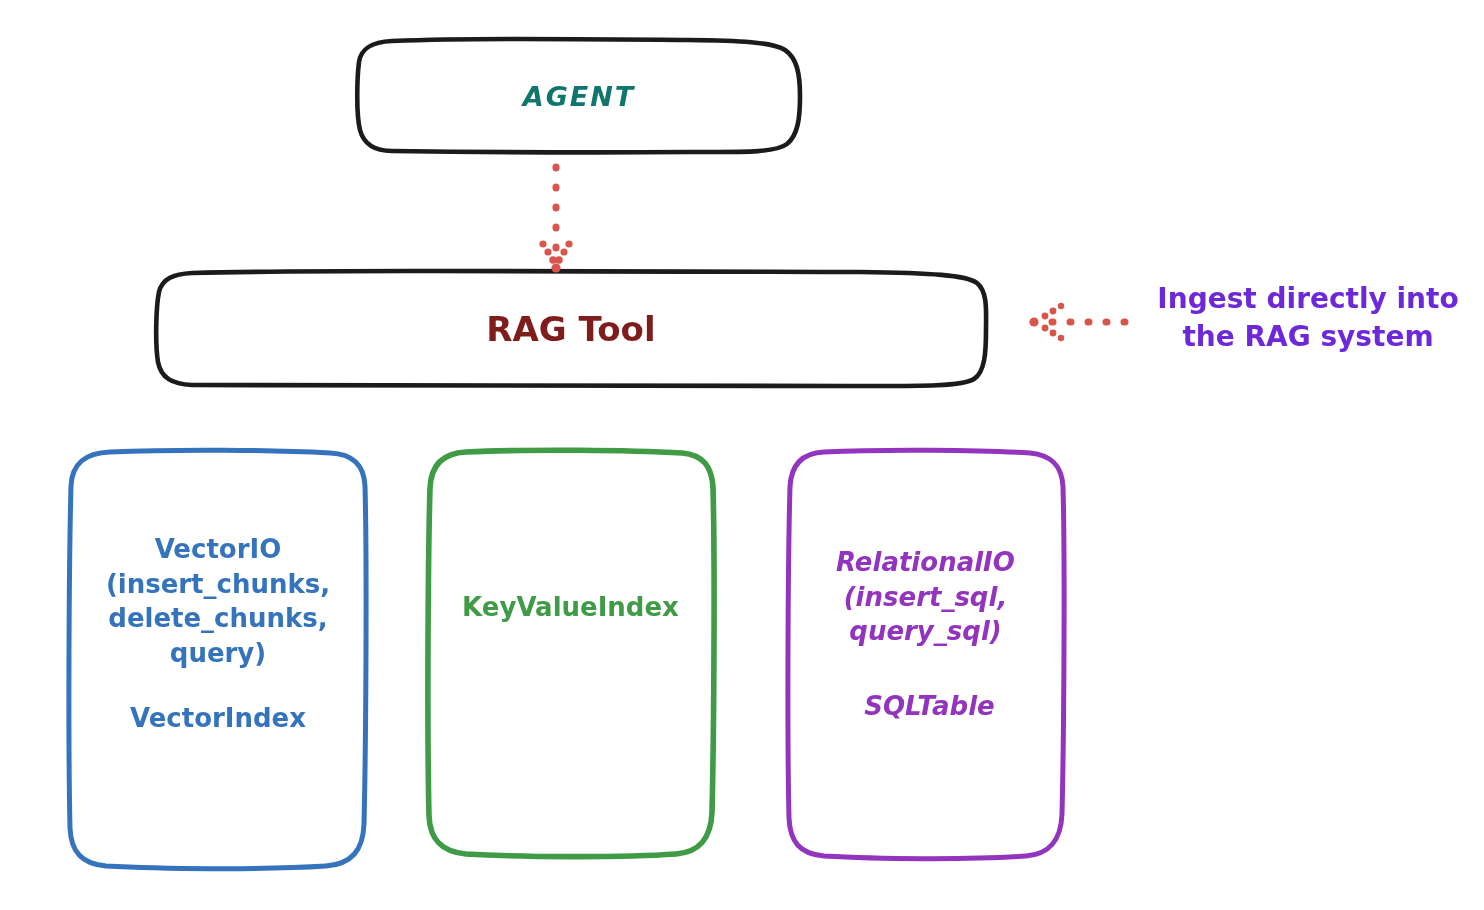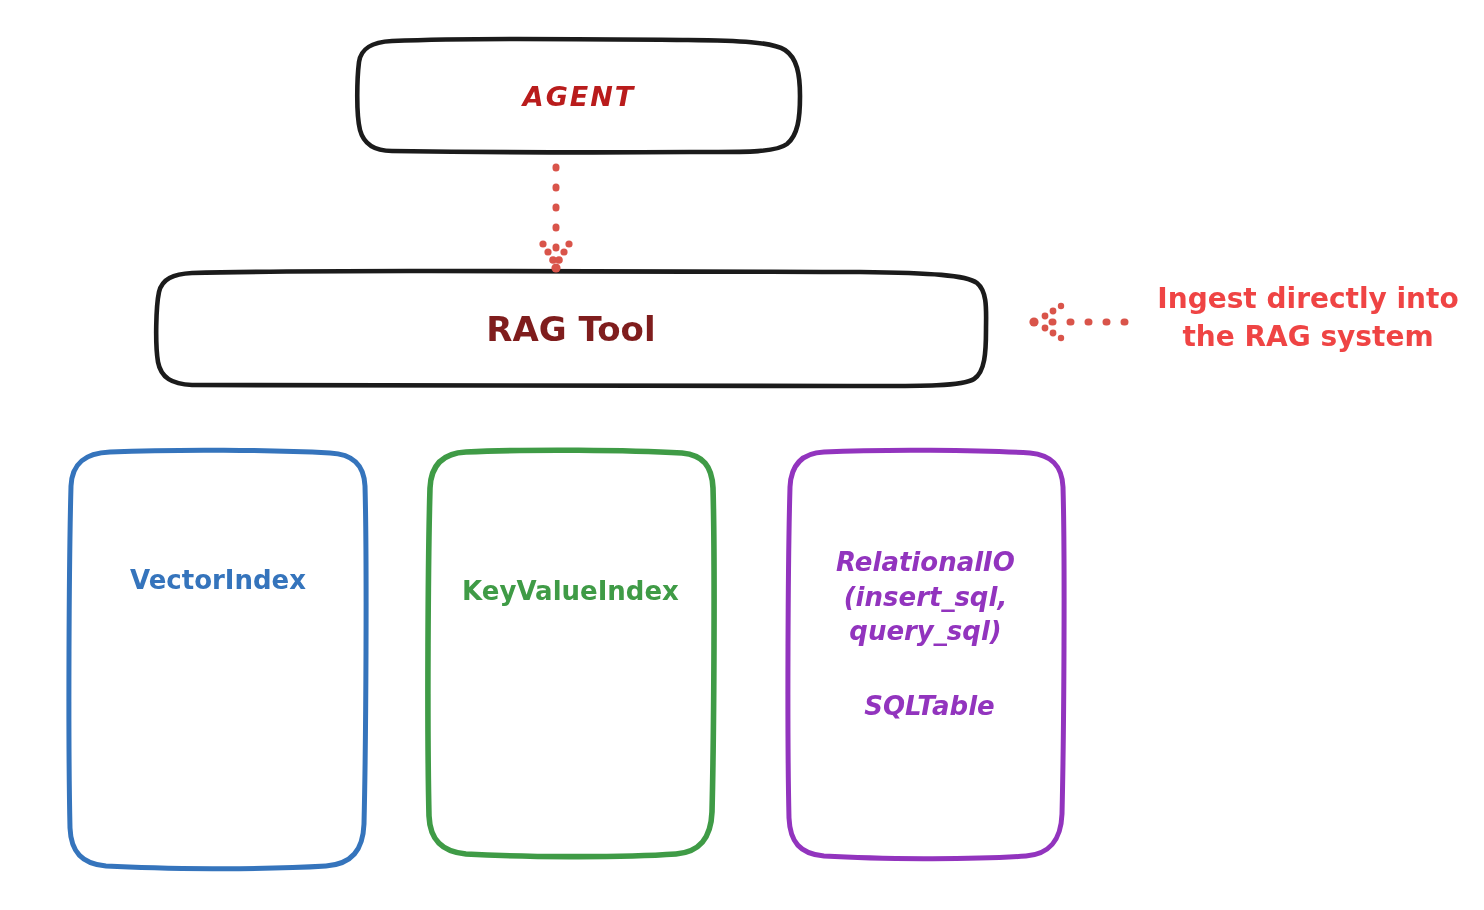--- a/index.html
+++ b/index.html
@@ -39,21 +39,21 @@
     top: 40px;
     width: 442px;
     height: 112px;
   }
   #agent-box .txt {
     font-family: "DejaVu Sans", sans-serif;
     font-size: 27px;
     font-style: italic;
     font-weight: 600;
     letter-spacing: 2px;
-    color: #b91c1c;
+    color: #0f766e;
   }
 
   #ragtool-box {
     left: 157px;
     top: 272px;
     width: 828px;
     height: 113px;
   }
   #ragtool-box .txt {
     font-family: "DejaVu Sans", sans-serif;
@@ -98,42 +98,42 @@
   #kv-provider {
     left: 428px;
     top: 450px;
     width: 285px;
     height: 405px;
     padding-top: 100px;
     box-sizing: border-box;
   }
   #kv-provider .api,
   #kv-provider .index { color: #3F9B46; }
-  #kv-provider .index { margin-top: 26px; }
+  #kv-provider .index { margin-top: 42px; }
 
   #relational-provider {
     left: 788px;
     top: 450px;
     width: 275px;
     height: 407px;
     padding-top: 95px;
     box-sizing: border-box;
     font-style: italic;
   }
   #relational-provider .api,
   #relational-provider .index { color: #9234BE; }
   #relational-provider .index { margin-top: 42px; margin-left: 8px; }
 
   
   #ingest-note {
     position: absolute;
     left: 1143px;
     top: 280px;
     width: 330px;
-    color: #ef4444;
+    color: #6d28d9;
     font-size: 28px;
     font-weight: 600;
     line-height: 1.35;
     text-align: center;
     white-space: pre-line;
     pointer-events: none;
   }
 </style>
 </head>
 <body>
@@ -228,20 +228,24 @@
 
 <div class="node-label" id="agent-box">
   <span class="txt">AGENT</span>
 </div>
 
 <div class="node-label" id="ragtool-box">
   <span class="txt">RAG Tool</span>
 </div>
 
 <div class="provider" id="vector-provider">
+  <span class="api">VectorIO
+(insert_chunks,
+delete_chunks,
+query)</span>
   <span class="index">VectorIndex</span>
 </div>
 
 <div class="provider" id="kv-provider">
   <span class="index">KeyValueIndex</span>
 </div>
 
 <div class="provider" id="relational-provider">
   <span class="api">RelationalIO
 (insert_sql,

